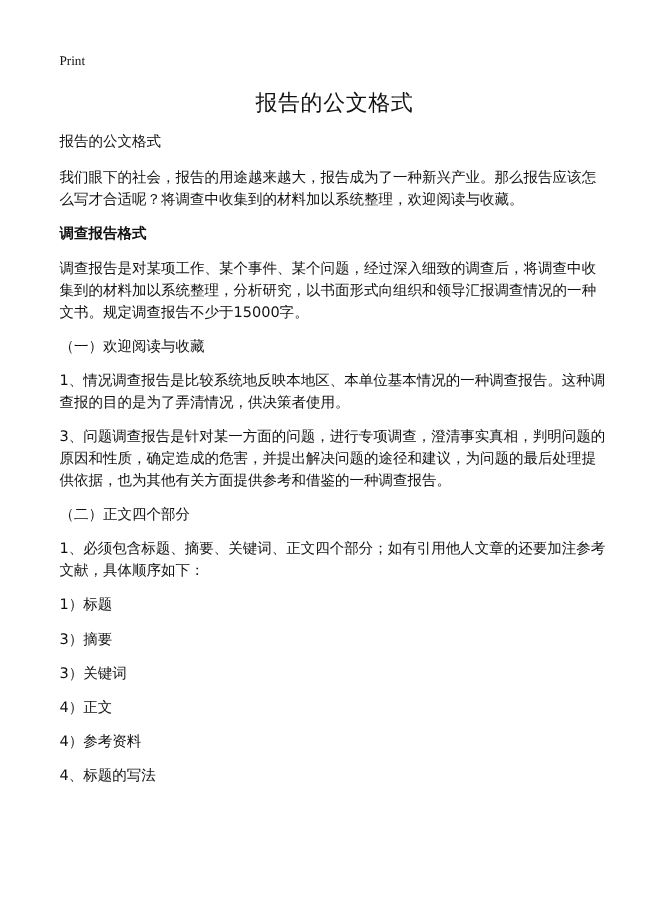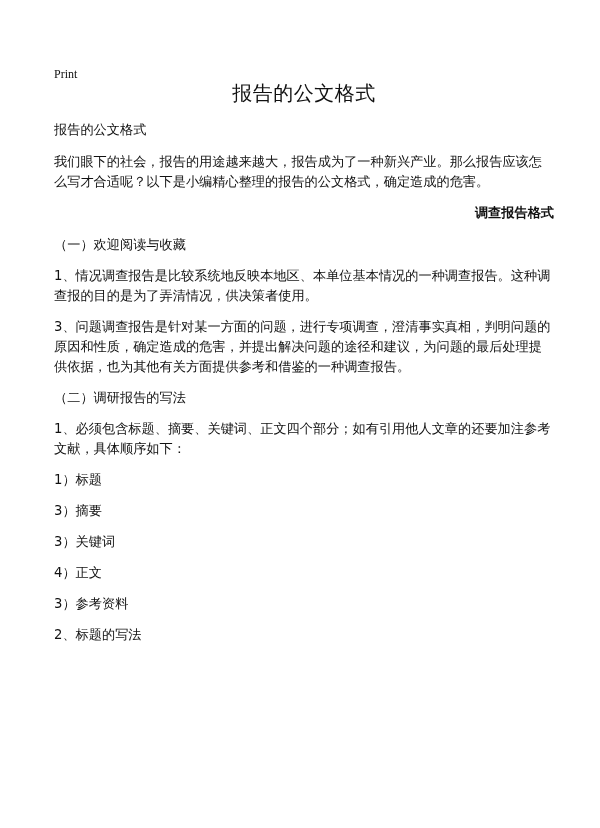--- a/index.html
+++ b/index.html
@@ -21,21 +21,20 @@
       top: 0;
       width: 500px;
     }
     .print-link {
       position: absolute;
       left: 0;
       top: 48px;
       font-family: "Liberation Serif", "DejaVu Serif", serif;
       font-size: 12px;
       color: #111;
-      margin-top: 19px;
     }
     .title {
       position: absolute;
       left: 0;
       top: 80px;
       width: 500px;
       text-align: center;
       font-size: 20px;
       font-weight: normal;
       color: #111;
@@ -52,40 +51,40 @@
     }
     .content p {
       margin: 0 0 11px 0;
     }
     .subtitle {
       margin-bottom: 12px !important;
     }
     .heading {
       font-weight: bold;
       margin-bottom: 12px !important;
-      text-align: right;
     }
   </style>
 </head>
 <body>
 
 <div class="page">
   <span class="print-link">Print</span>
 
   <h1 class="title">报告的公文格式</h1>
 
   <div class="content">
     <p class="subtitle">报告的公文格式</p>
-    <p>我们眼下的社会，报告的用途越来越大，报告成为了一种新兴产业。那么报告应该怎么写才合适呢？以下是小编精心整理的报告的公文格式，确定造成的危害。</p>
+    <p>我们眼下的社会，报告的用途越来越大，报告成为了一种新兴产业。那么报告应该怎么写才合适呢？将调查中收集到的材料加以系统整理，欢迎阅读与收藏。</p>
     <p class="heading">调查报告格式</p>
+    <p>调查报告是对某项工作、某个事件、某个问题，经过深入细致的调查后，将调查中收集到的材料加以系统整理，分析研究，以书面形式向组织和领导汇报调查情况的一种文书。规定调查报告不少于15000字。</p>
     <p>（一）欢迎阅读与收藏</p>
     <p>1、情况调查报告是比较系统地反映本地区、本单位基本情况的一种调查报告。这种调查报的目的是为了弄清情况，供决策者使用。</p>
     <p>3、问题调查报告是针对某一方面的问题，进行专项调查，澄清事实真相，判明问题的原因和性质，确定造成的危害，并提出解决问题的途径和建议，为问题的最后处理提供依据，也为其他有关方面提供参考和借鉴的一种调查报告。</p>
-    <p>（二）调研报告的写法</p>
+    <p>（二）正文四个部分</p>
     <p>1、必须包含标题、摘要、关键词、正文四个部分；如有引用他人文章的还要加注参考文献，具体顺序如下：</p>
     <p>1）标题</p>
     <p>3）摘要</p>
     <p>3）关键词</p>
     <p>4）正文</p>
-    <p>3）参考资料</p>
-    <p>2、标题的写法</p>
+    <p>4）参考资料</p>
+    <p>4、标题的写法</p>
   </div>
 </div>
 
 </body></html>

